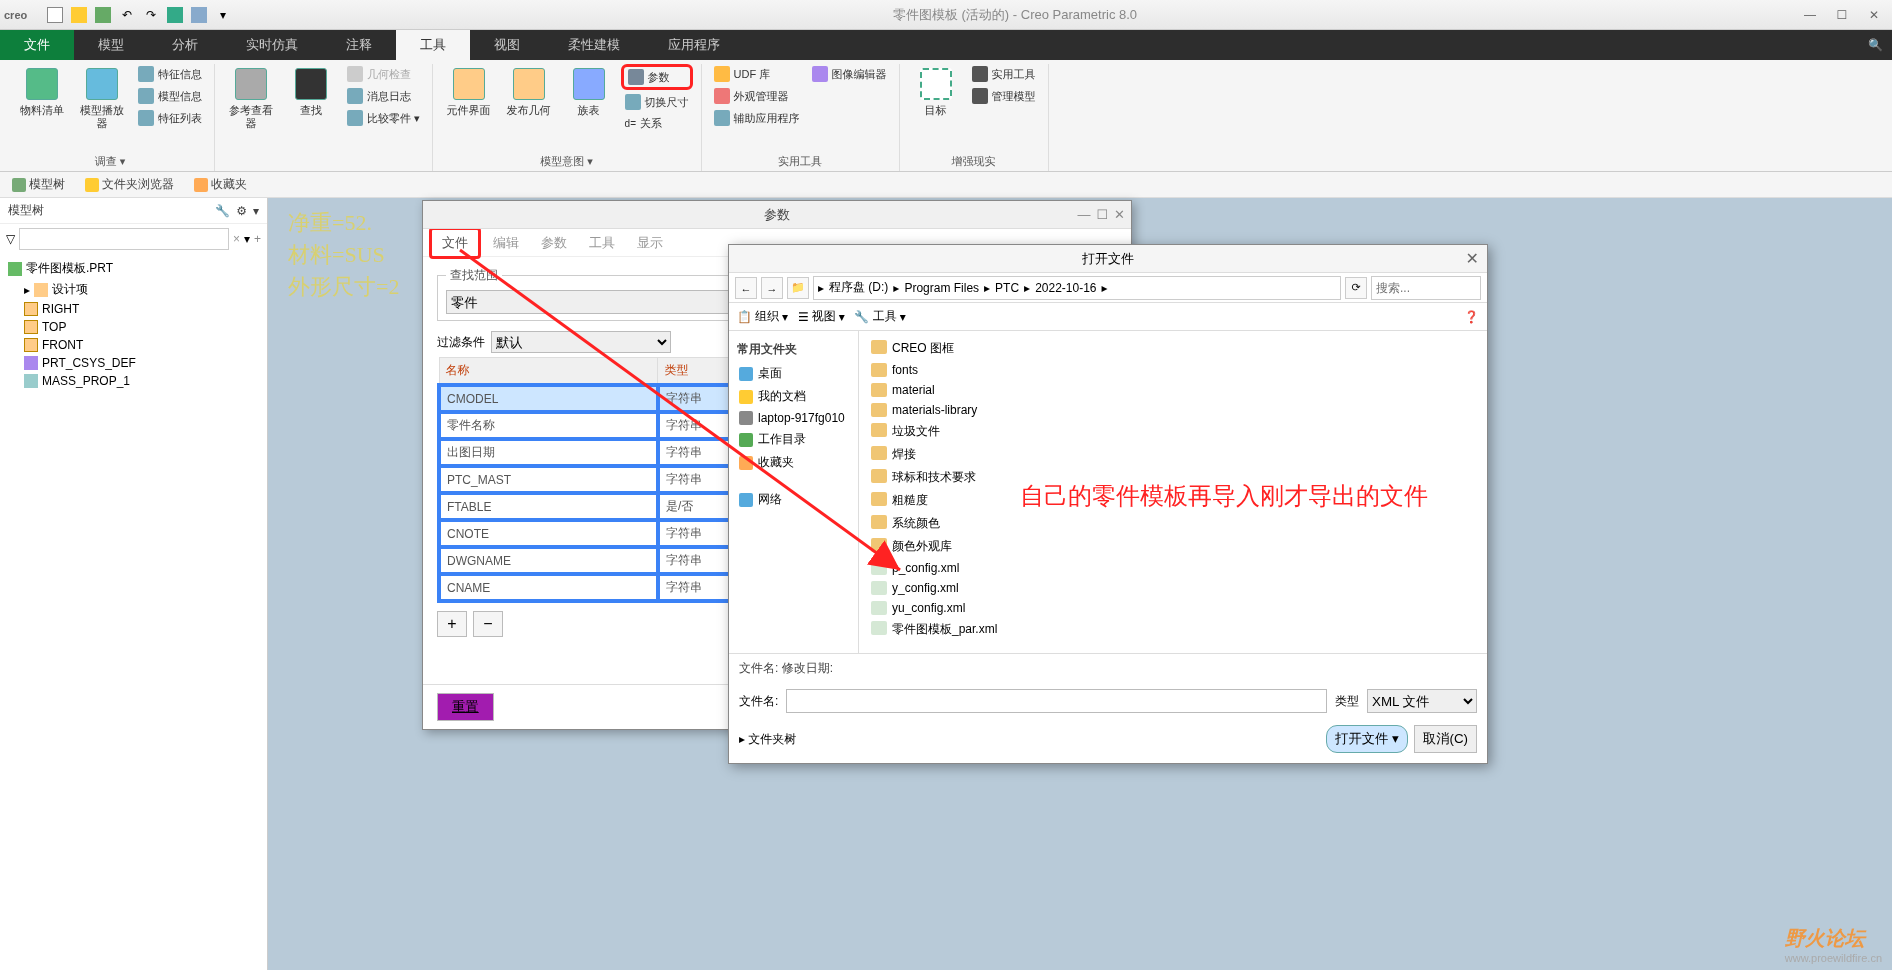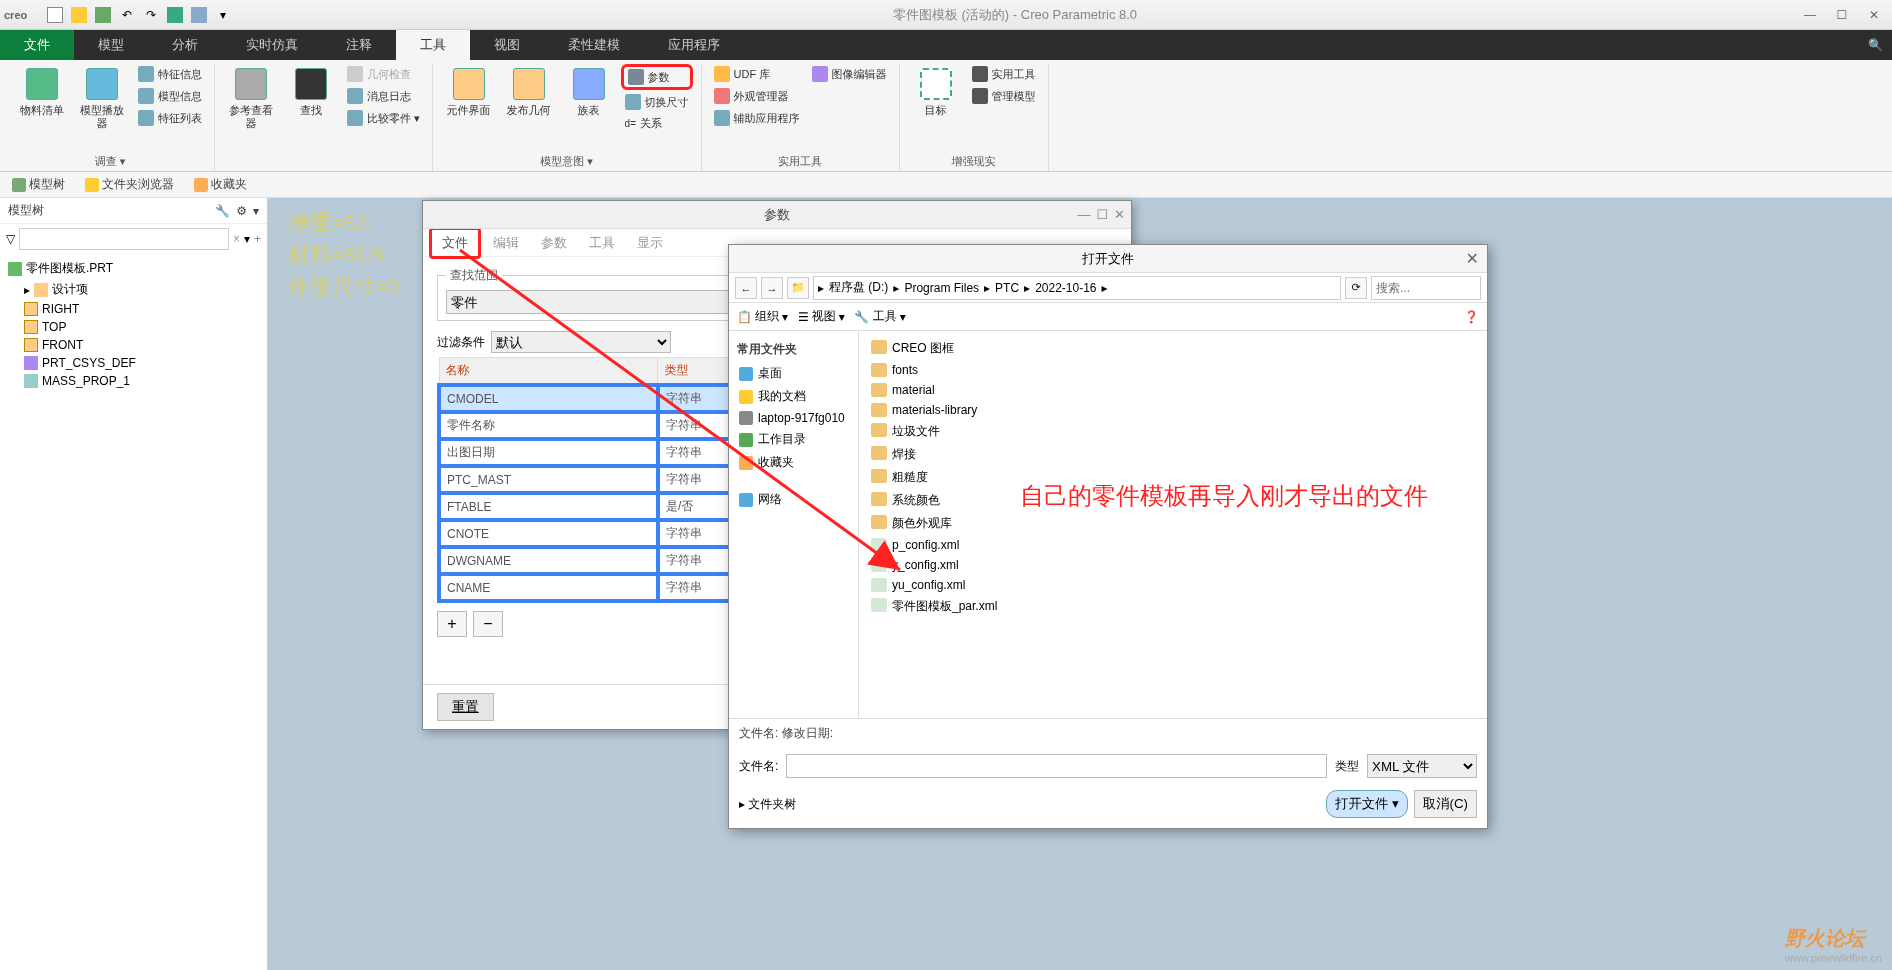--- a/index.html
+++ b/index.html
@@ -72,24 +72,24 @@
 .params-dialog .scope-row select { flex: 1; height: 24px; border: 1px solid #bbb; }
 .params-dialog .filter-row { display: flex; gap: 6px; align-items: center; font-size: 12px; margin-bottom: 4px; }
 .params-dialog .filter-row select { width: 180px; height: 22px; border: 1px solid #bbb; }
 .params-dialog table { width: 100%; border-collapse: collapse; font-size: 12px; }
 .params-dialog th { background: #f0f0f0; border: 1px solid #ddd; padding: 4px 6px; text-align: left; font-weight: normal; color: #c2410c; }
 .params-dialog td { border: 4px solid #3b82f6; padding: 3px 6px; color: #555; }
 .params-dialog tr.sel td { background: #cde6ff; }
 .params-dialog .tbl-btns { padding: 8px 0; display: flex; gap: 6px; }
 .params-dialog .tbl-btns button { width: 30px; height: 26px; font-size: 16px; border: 1px solid #bbb; background: #f5f5f5; cursor: pointer; }
 .params-dialog .dlg-foot { padding: 8px 14px; border-top: 1px solid #ddd; }
-.params-dialog .dlg-foot button { padding: 4px 14px; border: 1px solid #bbb; background: #e5e5e5; cursor: pointer; text-decoration: underline; }
-
-
-.file-dialog { position: absolute; left: 728px; top: 244px; width: 760px; height: 585px; background: #fff; border: 1px solid #888; box-shadow: 3px 3px 12px rgba(0,0,0,0.35); display: flex; flex-direction: column; }
+.params-dialog .dlg-foot button { padding: 4px 14px; border: 1px solid #bbb; background: #a21caf; cursor: pointer; text-decoration: underline; }
+
+
+.file-dialog { position: absolute; left: 728px; top: 244px; width: 760px; height: 520px; background: #fff; border: 1px solid #888; box-shadow: 3px 3px 12px rgba(0,0,0,0.35); display: flex; flex-direction: column; }
 .file-dialog .fd-title { height: 28px; background: #f5f5f5; border-bottom: 1px solid #ddd; display: flex; align-items: center; justify-content: center; font-size: 13px; position: relative; }
 .file-dialog .fd-title .fd-close { position: absolute; right: 8px; cursor: pointer; color: #666; font-size: 16px; }
 .file-dialog .fd-nav { height: 30px; border-bottom: 1px solid #ddd; display: flex; align-items: center; padding: 0 6px; gap: 4px; }
 .file-dialog .fd-nav .navbtn { width: 22px; height: 22px; border: 1px solid #ccc; background: #f8f8f8; cursor: pointer; display:flex; align-items:center; justify-content:center; font-size:11px; }
 .file-dialog .fd-nav .crumb { flex: 1; display: flex; align-items: center; gap: 2px; border: 1px solid #ccc; height: 24px; padding: 0 4px; font-size: 12px; }
 .file-dialog .fd-nav .crumb .seg { padding: 0 3px; cursor: pointer; }
 .file-dialog .fd-nav .search { width: 110px; height: 24px; border: 1px solid #ccc; padding: 0 4px; font-size: 12px; color: #999; }
 .file-dialog .fd-tools { height: 28px; border-bottom: 1px solid #ddd; display: flex; align-items: center; padding: 0 8px; gap: 10px; font-size: 12px; }
 .file-dialog .fd-tools .ftbtn { display: flex; align-items: center; gap: 3px; cursor: pointer; }
 .file-dialog .fd-body { flex: 1; display: flex; }
@@ -519,20 +519,21 @@
         </div>
     </div>
     <div class="fd-list">
       <div id="flist">
           <div class="fitem"><span class="ficn"></span>CREO 图框</div>
           <div class="fitem"><span class="ficn"></span>fonts</div>
           <div class="fitem"><span class="ficn"></span>material</div>
           <div class="fitem"><span class="ficn"></span>materials-library</div>
           <div class="fitem"><span class="ficn"></span>垃圾文件</div>
           <div class="fitem"><span class="ficn"></span>焊接</div>
+          <div class="fitem"><span class="ficn"></span>球标和技术要求</div>
           <div class="fitem"><span class="ficn"></span>粗糙度</div>
           <div class="fitem"><span class="ficn"></span>系统颜色</div>
           <div class="fitem"><span class="ficn"></span>颜色外观库</div>
           <div class="fitem"><span class="ficn file"></span>p_config.xml</div>
           <div class="fitem"><span class="ficn file"></span>y_config.xml</div>
           <div class="fitem"><span class="ficn file"></span>yu_config.xml</div>
           <div class="fitem"><span class="ficn file"></span>零件图模板_par.xml</div>
         </div>
     </div>
   </div>

